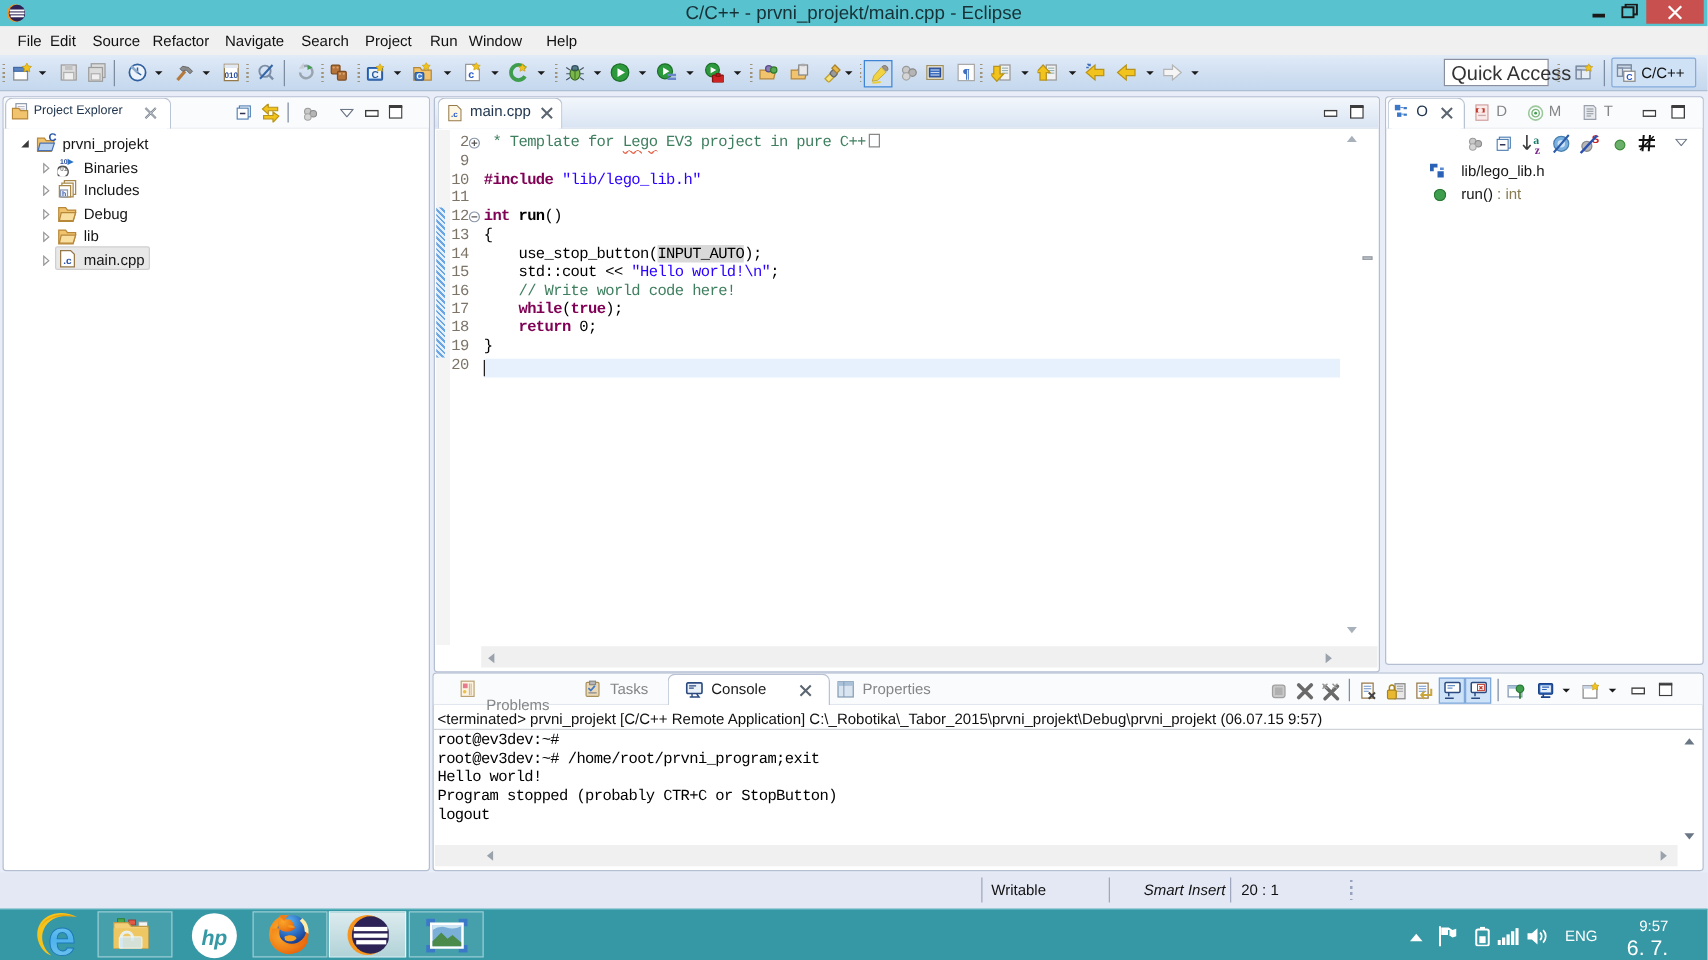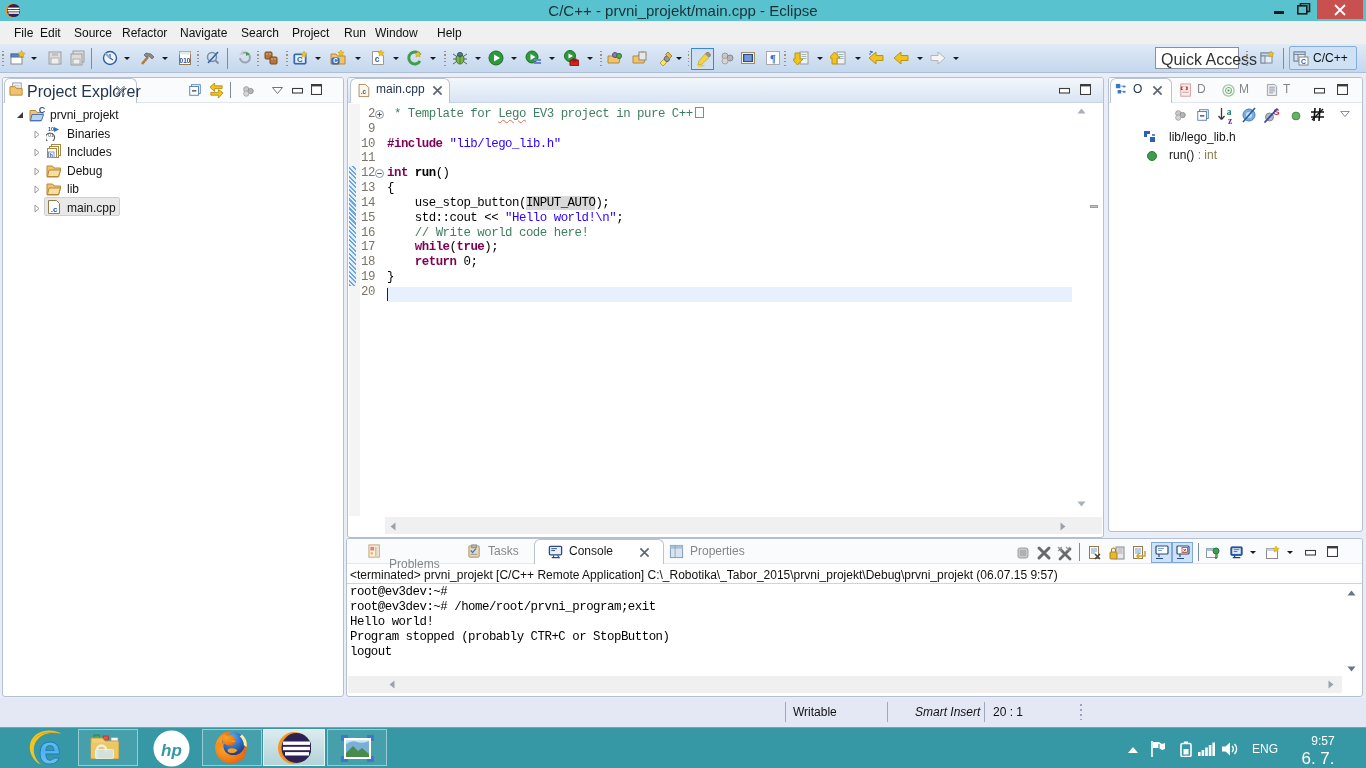--- a/index.html
+++ b/index.html
@@ -310,21 +310,21 @@
   <div class="tabrow-lite"></div>
   <div class="seltab" style="left:1px;width:133px;"></div>
 </div>
 <div id="pe-content">
 
 <svg class="ab" style="left:9px;top:82px;" width="15" height="15" viewBox="0 0 16 16">
       <rect x="4" y="1" width="9" height="11" fill="#fff" stroke="#8a97a8"></rect>
       <path d="M5.5 3.5h6M5.5 5.5h6" stroke="#aab" stroke-width=".8"></path>
       <path d="M1 5 h5.5 l1.5 2 H14 v7 H1z" fill="#f0c36c" stroke="#b8883a"></path>
     </svg>
-<span class="tabtext" style="left:27px;top:83px;font-size:16px;">Project Explorer</span>
+<span class="tabtext" style="left:27px;top:83px;font-size:10px;">Project Explorer</span>
 <svg class="ab" style="left:115px;top:85px;" width="11" height="11" viewBox="0 0 12 12">
       <path d="M1.5 1.5 L10.5 10.5 M10.5 1.5 L1.5 10.5" stroke="#6a7685" stroke-width="1.8"></path>
       <path d="M1.5 1.5 L10.5 10.5 M10.5 1.5 L1.5 10.5" stroke="#fff" stroke-width=".6"></path>
     </svg>
 
 <svg class="ab" style="left:188px;top:83px;" width="14" height="14" viewBox="0 0 16 16">
       <rect x="4" y="2" width="10" height="10" fill="#fff" stroke="#4a7ab0"></rect>
       <rect x="2" y="4" width="10" height="10" fill="#fff" stroke="#4a7ab0"></rect>
       <path d="M4.5 9 h5" stroke="#335" stroke-width="1.4"></path>
     </svg>

